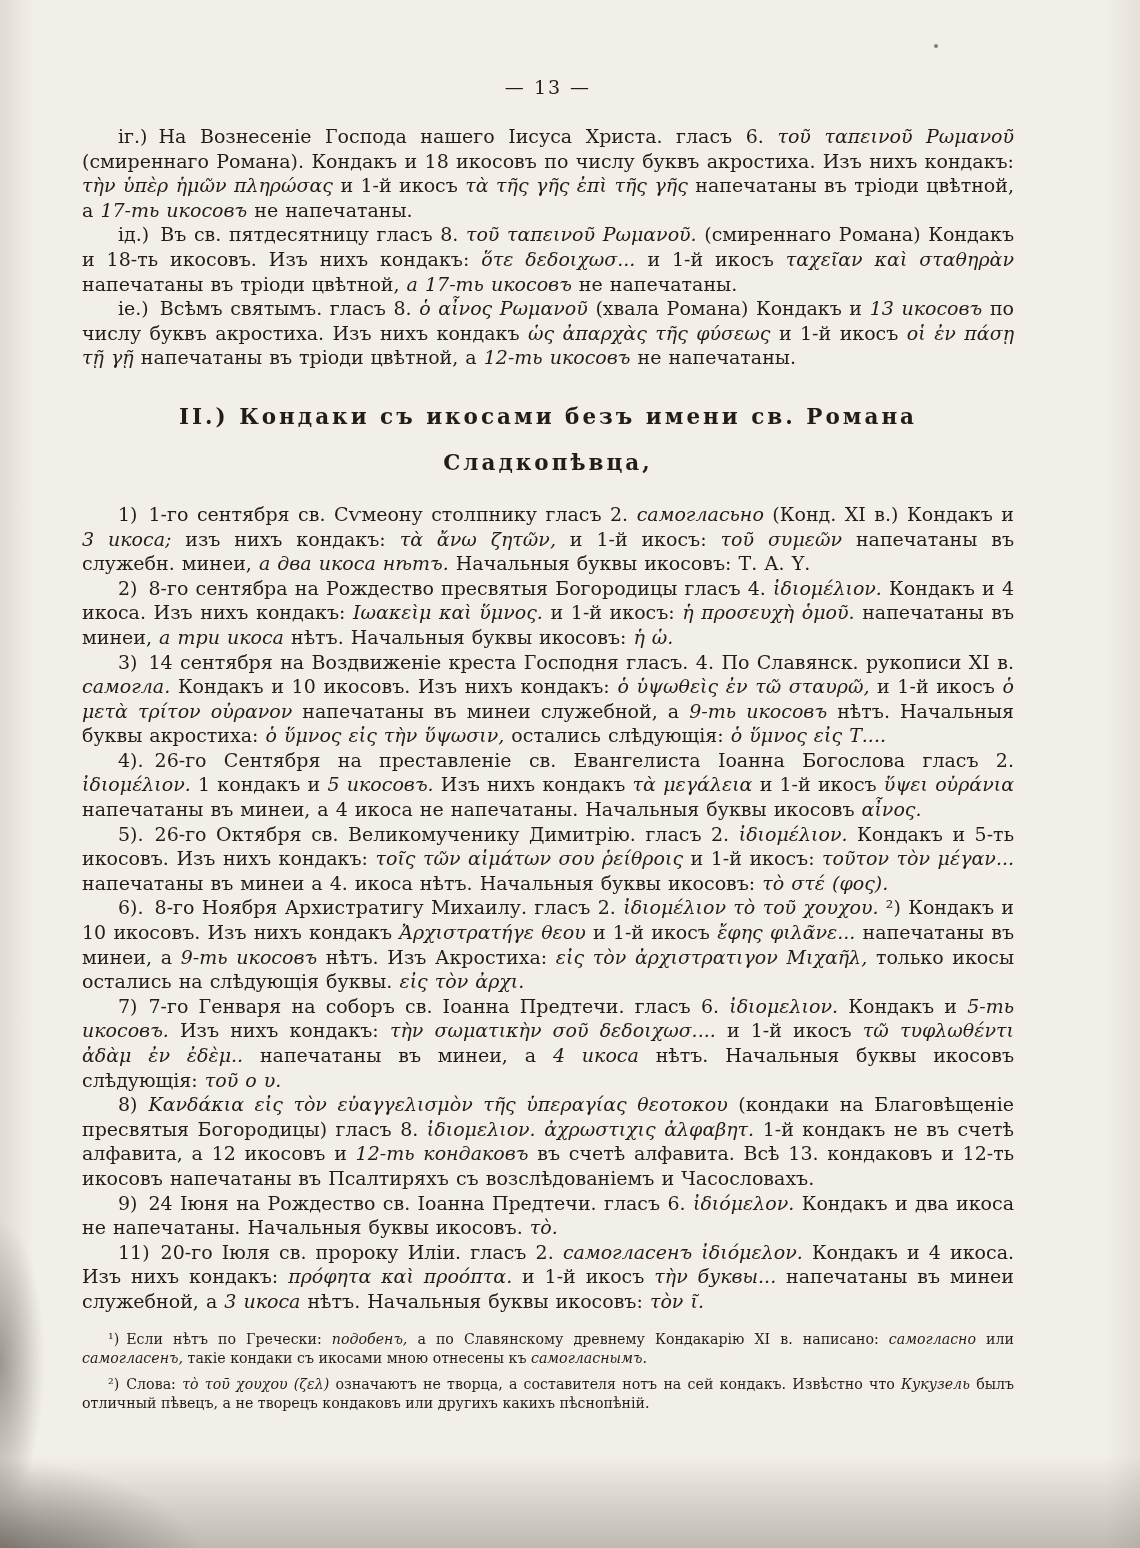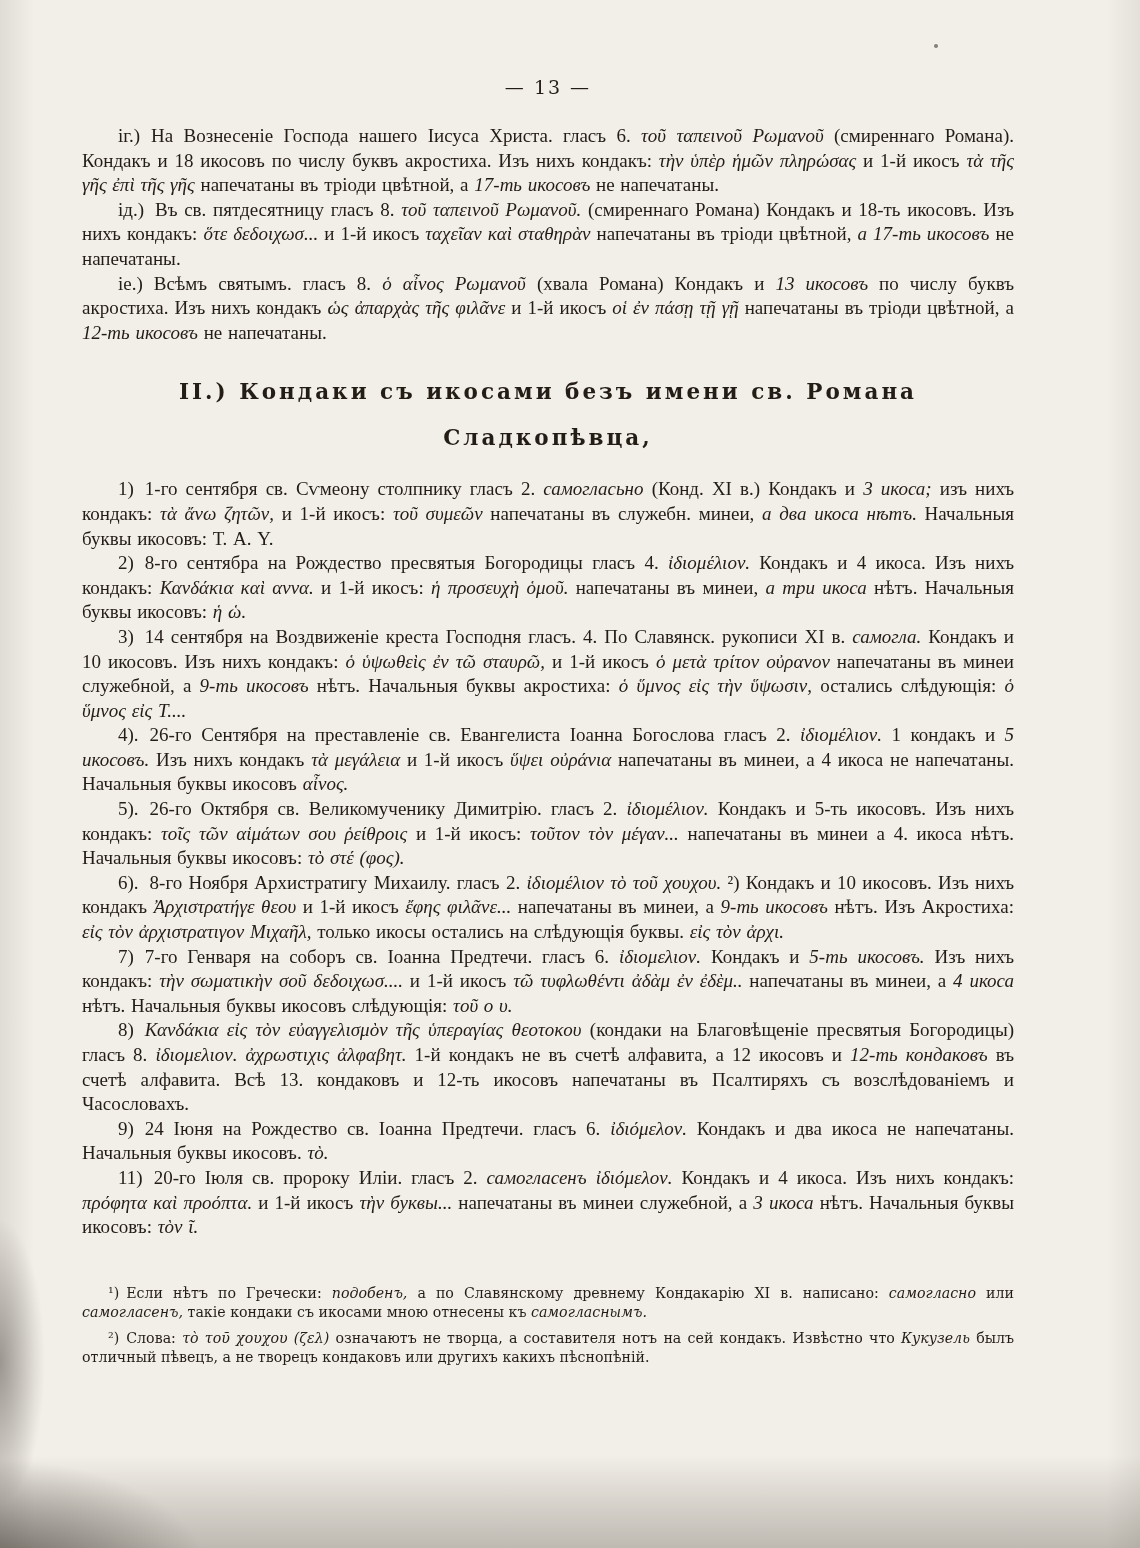--- a/index.html
+++ b/index.html
@@ -18,33 +18,33 @@
     color:#231d15;
   }
   .textblock{position:absolute;left:82px;top:76px;width:932px;}
   .pagenum{
     text-align:center;font-size:19px;letter-spacing:2px;
     margin:0 0 26px 0;
   }
   .para{
     font-size:19px;line-height:24.6px;
     text-align:justify;text-indent:36px;
-    margin:0;word-spacing:1px;font-family:Liberation Serif, serif;
+    margin:0;word-spacing:1px;
   }
   .para .label{margin-right:11px;}
   .para i{font-style:italic;}
   .heading{
     margin:24px 0 16px 0;
     text-align:center;
     font-weight:bold;
     font-size:21.5px;line-height:46px;
     letter-spacing:3px;
   }
   .heading .hline{display:block;}
-  .footnotes{margin-top:44px;}
+  .footnotes{margin-top:16px;}
   .fn{
     font-size:14.2px;line-height:19.2px;
     text-align:justify;text-indent:26px;
     margin:0 0 7px 0;
   }
   .fn .label{margin-right:7px;}
   .speck{position:absolute;left:934px;top:44px;width:4px;height:4px;border-radius:50%;background:rgba(40,32,24,0.55);}
 </style>
 </head>
 <body>
@@ -52,30 +52,30 @@
 <div class="page">
   <div class="speck"></div>
 
   <div class="textblock">
 
     <div class="pagenum">— 13 —</div>
 
     <div>
       <p class="para"><span class="label">іг.)</span><span>На Вознесеніе Господа нашего Іисуса Христа. гласъ 6. <i>τοῦ ταπεινοῦ Ρωμανοῦ</i> (смиреннаго Романа). Кондакъ и 18 икосовъ по числу буквъ акростиха. Изъ нихъ кондакъ: <i>τὴν ὑπὲρ ἡμῶν πληρώσας</i> и 1-й икосъ <i>τὰ τῆς γῆς ἐπὶ τῆς γῆς</i> напечатаны въ тріоди цвѣтной, а <i>17-ть икосовъ</i> не напечатаны.</span></p>
       <p class="para"><span class="label">ід.)</span><span>Въ св. пятдесятницу гласъ 8. <i>τοῦ ταπεινοῦ Ρωμανοῦ.</i> (смиреннаго Романа) Кондакъ и 18-ть икосовъ. Изъ нихъ кондакъ: <i>ὅτε δεδοιχωσ...</i> и 1-й икосъ <i>ταχεῖαν καὶ σταθηρὰν</i> напечатаны въ тріоди цвѣтной, <i>а 17-ть икосовъ</i> не напечатаны.</span></p>
-      <p class="para"><span class="label">іе.)</span><span>Всѣмъ святымъ. гласъ 8. <i>ὁ αἶνος Ρωμανοῦ</i> (хвала Романа) Кондакъ и <i>13 икосовъ</i> по числу буквъ акростиха. Изъ нихъ кондакъ <i>ὡς ἀπαρχὰς τῆς φιλᾶνε</i> и 1-й икосъ <i>οἱ ἐν πάσῃ τῇ γῇ</i> напечатаны въ тріоди цвѣтной, а <i>12-ть икосовъ</i> не напечатаны.</span></p>
+      <p class="para"><span class="label">іе.)</span><span>Всѣмъ святымъ. гласъ 8. <i>ὁ αἶνος Ρωμανοῦ</i> (хвала Романа) Кондакъ и <i>13 икосовъ</i> по числу буквъ акростиха. Изъ нихъ кондакъ <i>ὡς ἀπαρχὰς τῆς φύσεως</i> и 1-й икосъ <i>οἱ ἐν πάσῃ τῇ γῇ</i> напечатаны въ тріоди цвѣтной, а <i>12-ть икосовъ</i> не напечатаны.</span></p>
     </div>
 
     <h2 class="heading">
       <span class="hline">II.) Кондаки съ икосами безъ имени св. Романа Сладкопѣвца,</span>
     </h2>
 
     <div>
       <p class="para"><span class="label">1)</span><span>1-го сентября св. Сѵмеону столпнику гласъ 2. <i>самогласьно</i> (Конд. XI в.) Кондакъ и <i>3 икоса;</i> изъ нихъ кондакъ: <i>τὰ ἄνω ζητῶν,</i> и 1-й икосъ: <i>τοῦ συμεῶν</i> напечатаны въ служебн. минеи, <i>а два икоса нѣтъ.</i> Начальныя буквы икосовъ: Т. А. Υ.</span></p>
-      <p class="para"><span class="label">2)</span><span>8-го сентябра на Рождество пресвятыя Богородицы гласъ 4. <i>ἰδιομέλιον.</i> Кондакъ и 4 икоса. Изъ нихъ кондакъ: <i>Κανδάκια καὶ αννα.</i> и 1-й икосъ: <i>ἡ προσευχὴ ὁμοῦ.</i> напечатаны въ минеи, <i>а три икоса</i> нѣтъ. Начальныя буквы икосовъ: <i>ἡ ὡ.</i></span></p>
+      <p class="para"><span class="label">2)</span><span>8-го сентябра на Рождество пресвятыя Богородицы гласъ 4. <i>ἰδιομέλιον.</i> Кондакъ и 4 икоса. Изъ нихъ кондакъ: <i>Ιωακεὶμ καὶ ὕμνος.</i> и 1-й икосъ: <i>ἡ προσευχὴ ὁμοῦ.</i> напечатаны въ минеи, <i>а три икоса</i> нѣтъ. Начальныя буквы икосовъ: <i>ἡ ὡ.</i></span></p>
       <p class="para"><span class="label">3)</span><span>14 сентября на Воздвиженіе креста Господня гласъ. 4. По Славянск. рукописи XI в. <i>самогла.</i> Кондакъ и 10 икосовъ. Изъ нихъ кондакъ: <i>ὁ ὑψωθεὶς ἐν τῶ σταυρῶ,</i> и 1-й икосъ <i>ὁ μετὰ τρίτον οὐρανον</i> напечатаны въ минеи служебной, а <i>9-ть икосовъ</i> нѣтъ. Начальныя буквы акростиха: <i>ὁ ὕμνος εἰς τὴν ὕψωσιν,</i> остались слѣдующія: <i>ὁ ὕμνος εἰς Т....</i></span></p>
       <p class="para"><span class="label">4).</span><span>26-го Сентября на преставленіе св. Евангелиста Іоанна Богослова гласъ 2. <i>ἰδιομέλιον.</i> 1 кондакъ и <i>5 икосовъ.</i> Изъ нихъ кондакъ <i>τὰ μεγάλεια</i> и 1-й икосъ <i>ὕψει οὐράνια</i> напечатаны въ минеи, а 4 икоса не напечатаны. Начальныя буквы икосовъ <i>αἶνος.</i></span></p>
       <p class="para"><span class="label">5).</span><span>26-го Октября св. Великомученику Димитрію. гласъ 2. <i>ἰδιομέλιον.</i> Кондакъ и 5-ть икосовъ. Изъ нихъ кондакъ: <i>τοῖς τῶν αἱμάτων σου ῥείθροις</i> и 1-й икосъ: <i>τοῦτον τὸν μέγαν...</i> напечатаны въ минеи а 4. икоса нѣтъ. Начальныя буквы икосовъ: <i>τὸ στέ (φος).</i></span></p>
       <p class="para"><span class="label">6).</span><span>8-го Ноября Архистратигу Михаилу. гласъ 2. <i>ἰδιομέλιον τὸ τοῦ χουχου.</i> ²) Кондакъ и 10 икосовъ. Изъ нихъ кондакъ <i>Ἀρχιστρατήγε θεου</i> и 1-й икосъ <i>ἔφης φιλᾶνε...</i> напечатаны въ минеи, а <i>9-ть икосовъ</i> нѣтъ. Изъ Акростиха: <i>εἰς τὸν ἀρχιστρατιγον Μιχαῆλ,</i> только икосы остались на слѣдующія буквы. <i>εἰς τὸν ἀρχι.</i></span></p>
       <p class="para"><span class="label">7)</span><span>7-го Генваря на соборъ св. Іоанна Предтечи. гласъ 6. <i>ἰδιομελιον.</i> Кондакъ и <i>5-ть икосовъ.</i> Изъ нихъ кондакъ: <i>τὴν σωματικὴν σοῦ δεδοιχωσ....</i> и 1-й икосъ <i>τῶ τυφλωθέντι ἀδὰμ ἐν ἐδὲμ..</i> напечатаны въ минеи, а <i>4 икоса</i> нѣтъ. Начальныя буквы икосовъ слѣдующія: <i>τοῦ ο υ.</i></span></p>
       <p class="para"><span class="label">8)</span><span><i>Κανδάκια εἰς τὸν εὐαγγελισμὸν τῆς ὑπεραγίας θεοτοκου</i> (кондаки на Благовѣщеніе пресвятыя Богородицы) гласъ 8. <i>ἰδιομελιον. ἀχρωστιχις ἀλφαβητ.</i> 1-й кондакъ не въ счетѣ алфавита, а 12 икосовъ и <i>12-ть кондаковъ</i> въ счетѣ алфавита. Всѣ 13. кондаковъ и 12-ть икосовъ напечатаны въ Псалтиряхъ съ возслѣдованіемъ и Часословахъ.</span></p>
       <p class="para"><span class="label">9)</span><span>24 Іюня на Рождество св. Іоанна Предтечи. гласъ 6. <i>ἰδιόμελον.</i> Кондакъ и два икоса не напечатаны. Начальныя буквы икосовъ. <i>τὸ.</i></span></p>
       <p class="para"><span class="label">11)</span><span>20-го Іюля св. пророку Иліи. гласъ 2. <i>самогласенъ ἰδιόμελον.</i> Кондакъ и 4 икоса. Изъ нихъ кондакъ: <i>πρόφητα καὶ προόπτα.</i> и 1-й икосъ <i>τὴν буквы...</i> напечатаны въ минеи служебной, а <i>3 икоса</i> нѣтъ. Начальныя буквы икосовъ: <i>τὸν ῖ.</i></span></p>
     </div>
 

